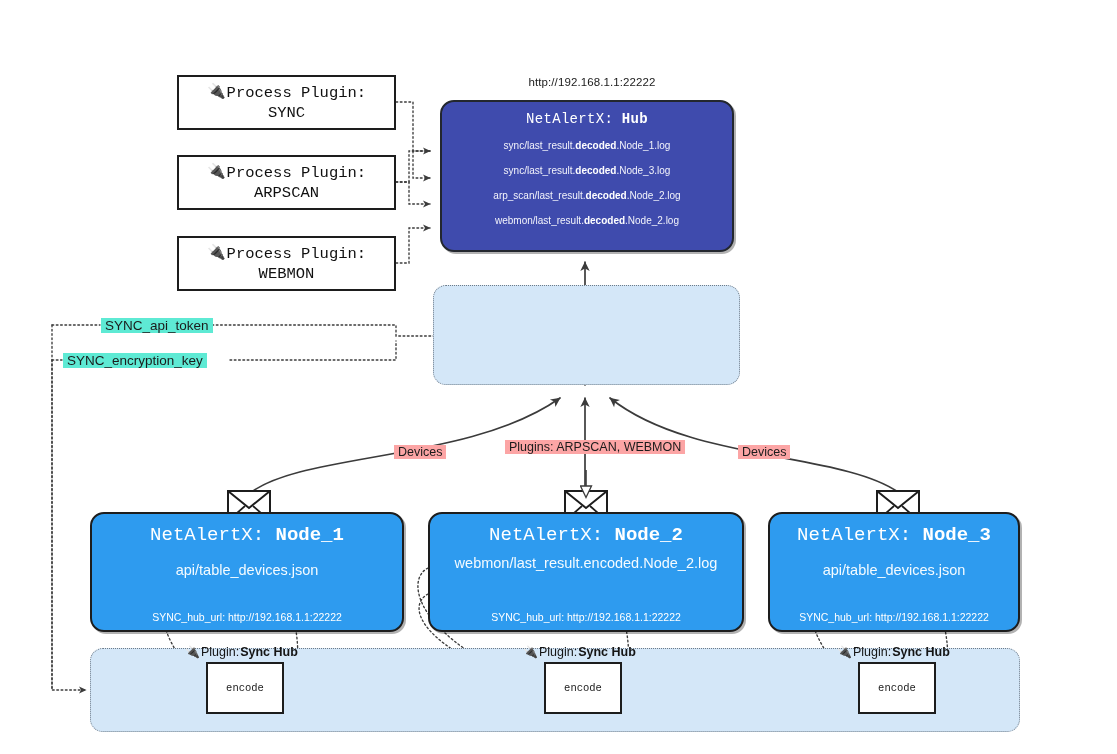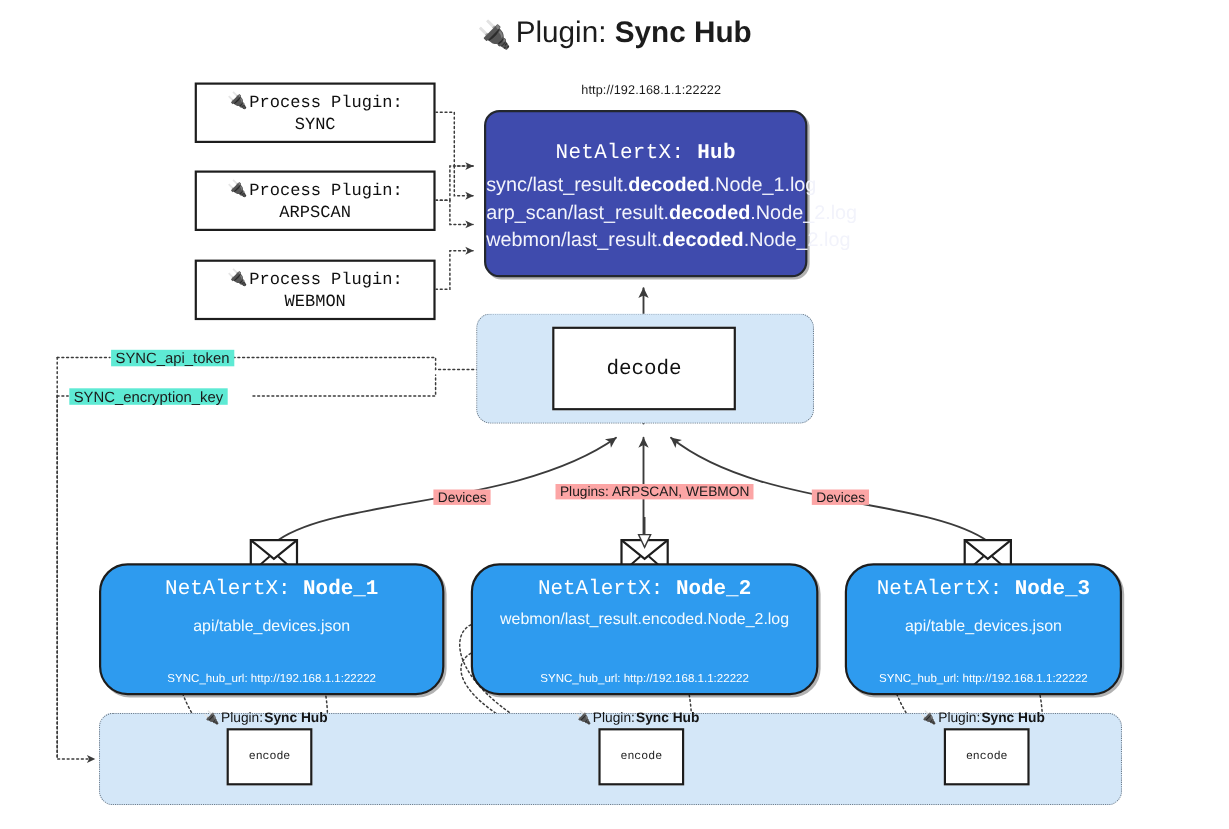--- a/index.html
+++ b/index.html
@@ -27,28 +27,28 @@
   }
 
   
   #hub{
     left:440px;top:100px;width:294px;height:152px;
     background:#3f4bad;border:2px solid #23272e;border-radius:14px;
     box-shadow:2px 2px 0 rgba(0,0,0,.30);
     color:#ffffff;
   }
   #hub .hub-title{
-    margin-top:26px;text-align:center;font-size:19px;
+    margin-top:9px;text-align:center;font-size:14px;
     font-family:"Liberation Mono","DejaVu Sans Mono",monospace;
     letter-spacing:.3px;
   }
   #hub .hub-title .b{font-weight:bold;}
   #hub .rows{margin-top:6px;}
   #hub .row{
-    font-size:18px;line-height:25px;text-align:center;
+    font-size:10px;line-height:25px;text-align:center;
     white-space:nowrap;color:#f2f3fb;
   }
   #hub .row b{font-weight:bold;color:#ffffff;}
 
   
   .pbox{
     width:219px;height:55px;background:#ffffff;
     border:2px solid #1d1d1d;
     font-family:"Liberation Mono","DejaVu Sans Mono",monospace;
     font-size:15.5px;color:#101010;
@@ -77,21 +77,21 @@
   
   .keylabel{
     font-size:13.5px;color:#1b1b1b;background:#5eead4;
     padding:0 4px;white-space:nowrap;
   }
   #k-api{left:101px;top:318px;}
   #k-enc{left:63px;top:353px;}
 
   
   .node{
-    background:#2e9bef;border:2px solid #1d1d1d;border-radius:26px;
+    background:#2e9bef;border:2px solid #1d1d1d;border-radius:14px;
     box-shadow:2px 2px 0 rgba(0,0,0,.30);
     color:#ffffff;overflow:hidden;
   }
   .node .ntitle{
     margin-top:10px;text-align:center;font-size:19px;
     font-family:"Liberation Mono","DejaVu Sans Mono",monospace;
   }
   .node .ntitle .b{font-weight:bold;}
   .node .nrow{
     font-size:14.5px;text-align:center;line-height:25px;white-space:nowrap;color:#f4fbff;
@@ -214,32 +214,30 @@
     </g>
     <g>
       <rect x="877" y="491" width="42" height="30" fill="#ffffff" stroke="#1d1d1d" stroke-width="2"></rect>
       <path d="M877,491 L898,508 L919,491" fill="none" stroke="#1d1d1d" stroke-width="2"></path>
       <path d="M877,521 L894,506 M919,521 L902,506" fill="none" stroke="#1d1d1d" stroke-width="1.8"></path>
     </g>
 
     <path d="M586,470 L586,497" fill="none" stroke="#3b3b3b" stroke-width="1.6" marker-end="url(#arrOpen)"></path>
   </svg>
 
-  <div class="abs" id="title">
-    <span class="plug">🔌</span><span>Plugin: </span><span class="b">Sync Hub</span>
-  </div>
 
   <div class="abs" id="hub-url">http://192.168.1.1:22222</div>
 
   <div class="abs" id="hub">
     <div class="hub-title">
       <span>NetAlertX: </span><span class="b">Hub</span>
     </div>
     <div class="rows">
       <div class="row"><span>sync/last_result.</span><b>decoded</b><span>.Node_1.log</span></div>
+      <div class="row"><span>sync/last_result.</span><b>decoded</b><span>.Node_3.log</span></div>
       <div class="row"><span>arp_scan/last_result.</span><b>decoded</b><span>.Node_2.log</span></div>
       <div class="row"><span>webmon/last_result.</span><b>decoded</b><span>.Node_2.log</span></div>
     </div>
   </div>
 
   <div class="abs pbox" id="pbox1">
     <div class="l1">
         <span class="plug">🔌</span>
         <span>Process Plugin:</span>
       </div>
@@ -254,21 +252,20 @@
   </div>
   <div class="abs pbox" id="pbox3">
     <div class="l1">
         <span class="plug">🔌</span>
         <span>Process Plugin:</span>
       </div>
     <div>WEBMON</div>
   </div>
 
   <div class="abs" id="decode-wrap"></div>
-  <div class="abs" id="decode">decode</div>
 
   <div class="abs keylabel" id="k-api">SYNC_api_token</div>
   <div class="abs keylabel" id="k-enc">SYNC_encryption_key</div>
 
   <div class="abs edgelabel" id="el-dev1">Devices</div>
   <div class="abs edgelabel" id="el-dev2">Devices</div>
   <div class="abs edgelabel" id="el-plug">Plugins: ARPSCAN, WEBMON</div>
 
   <div class="abs node" id="node1">
     <div class="ntitle">

